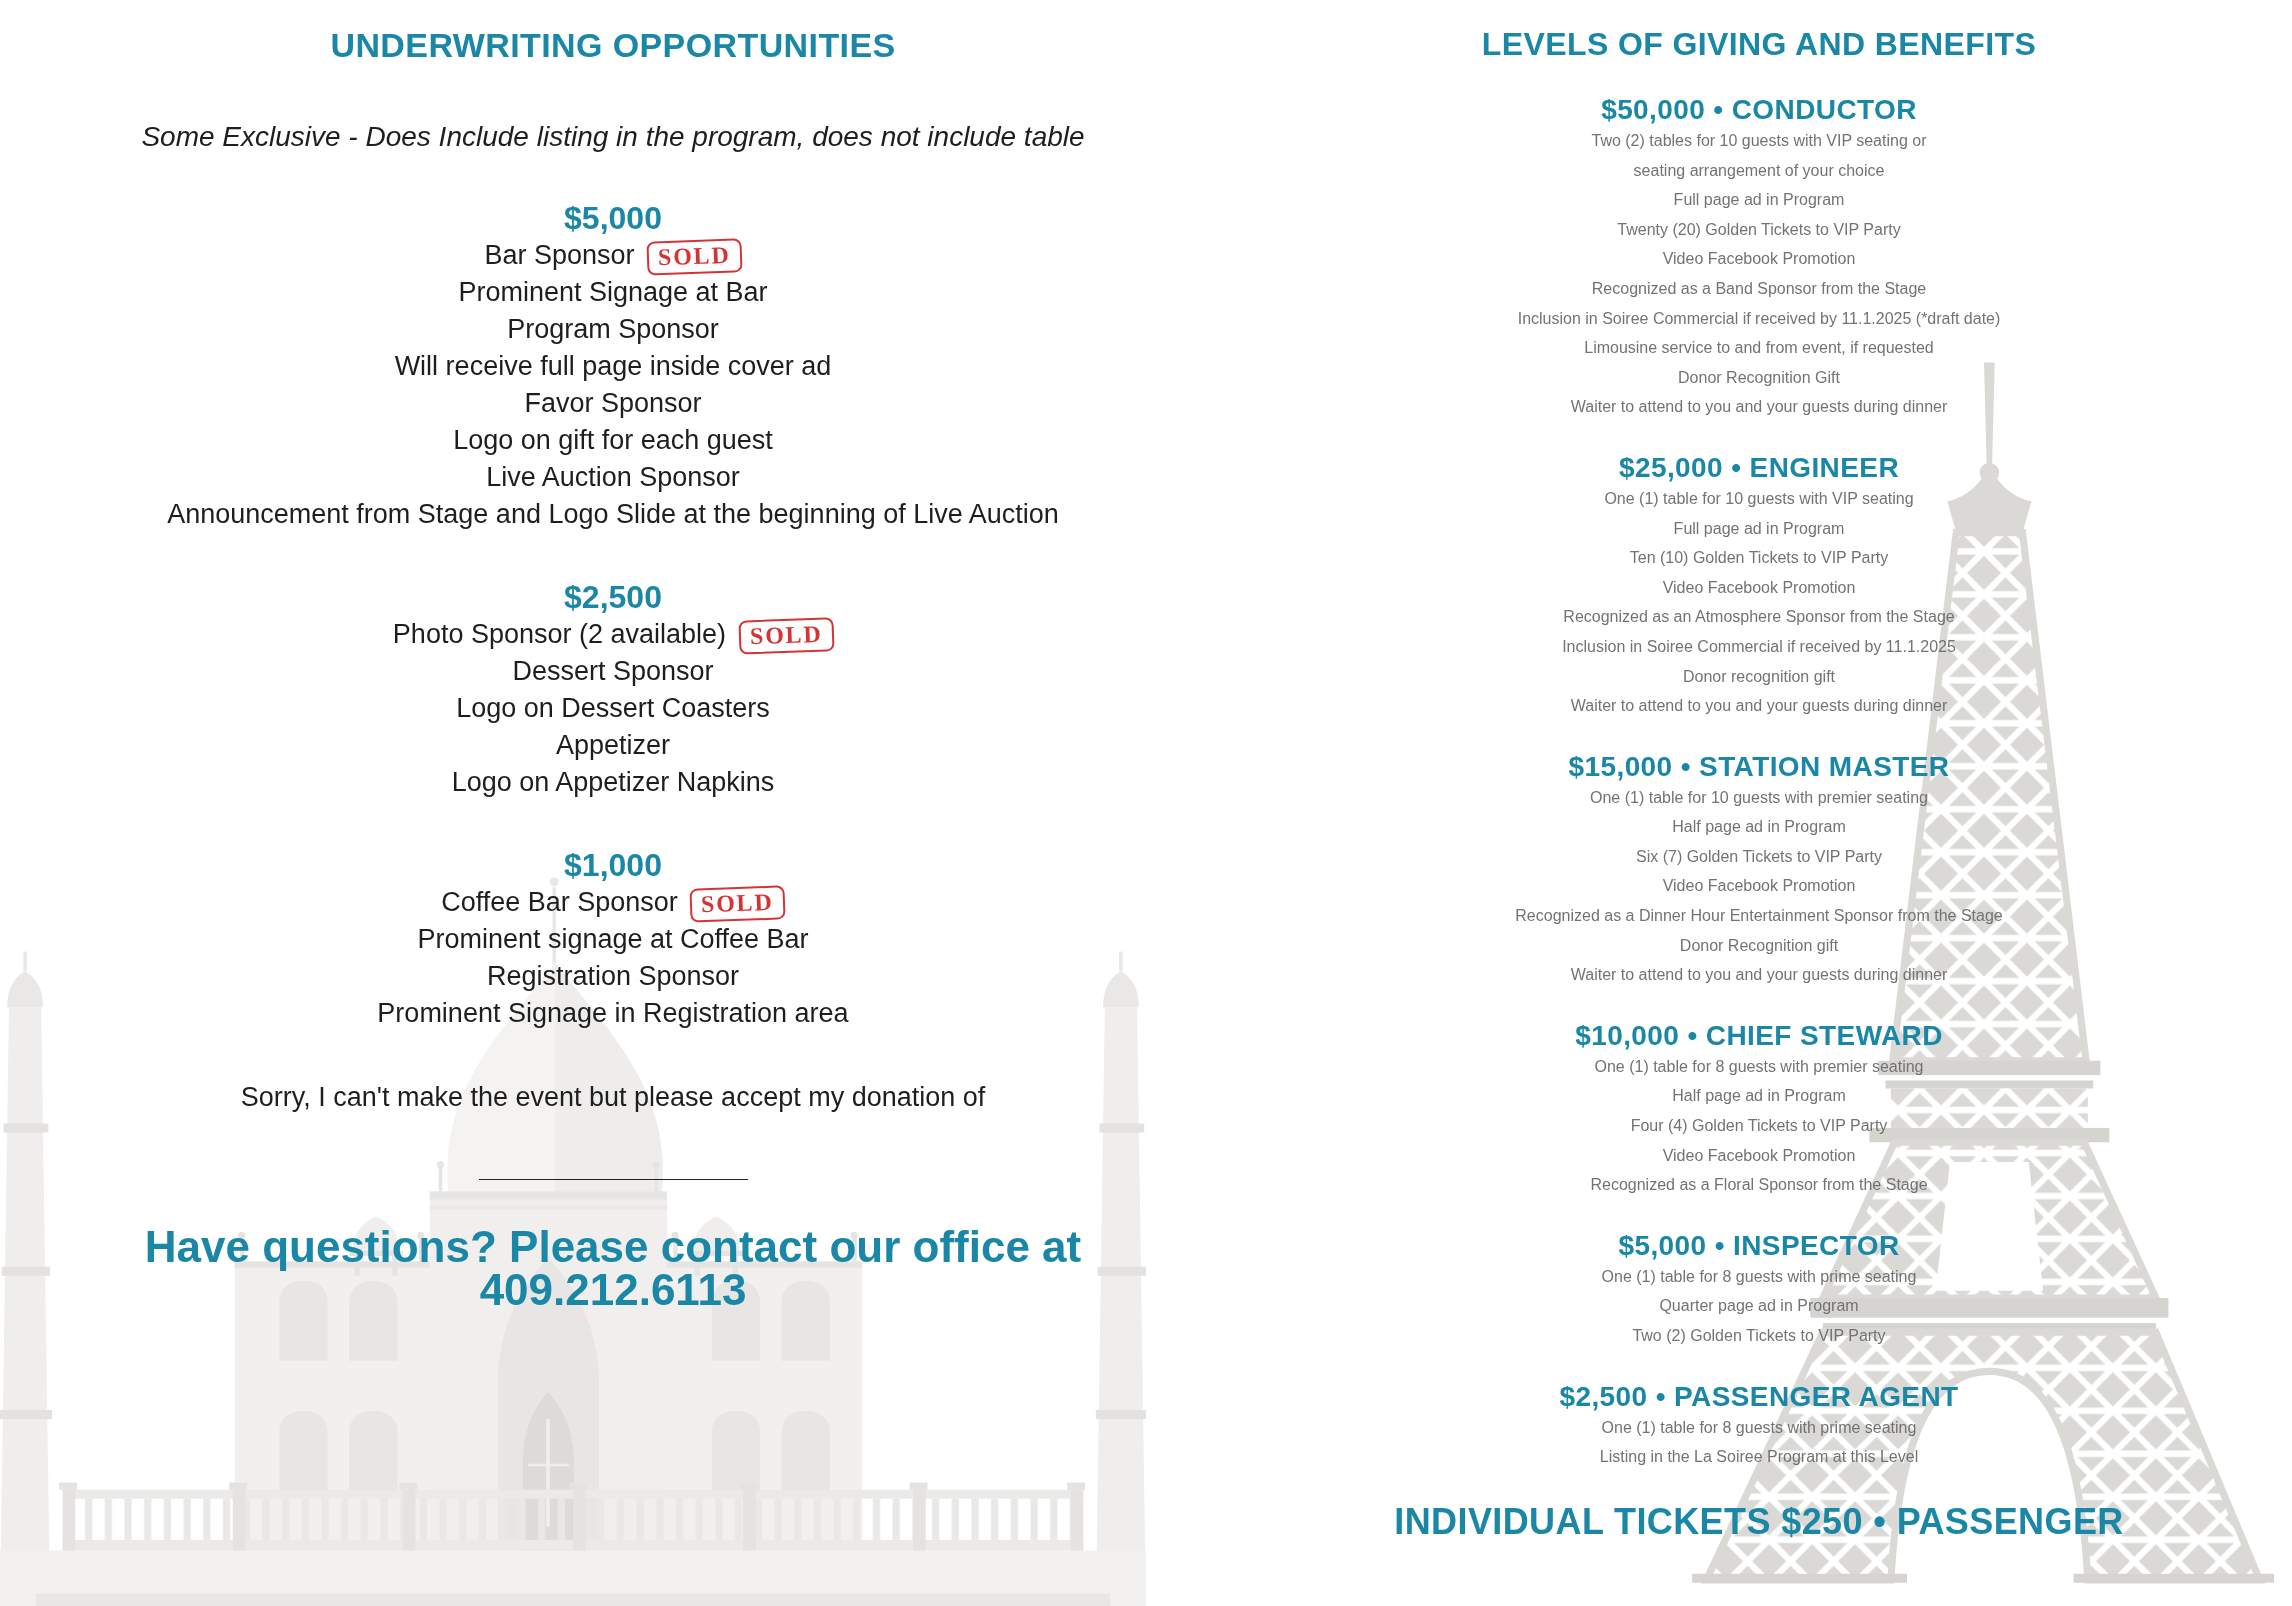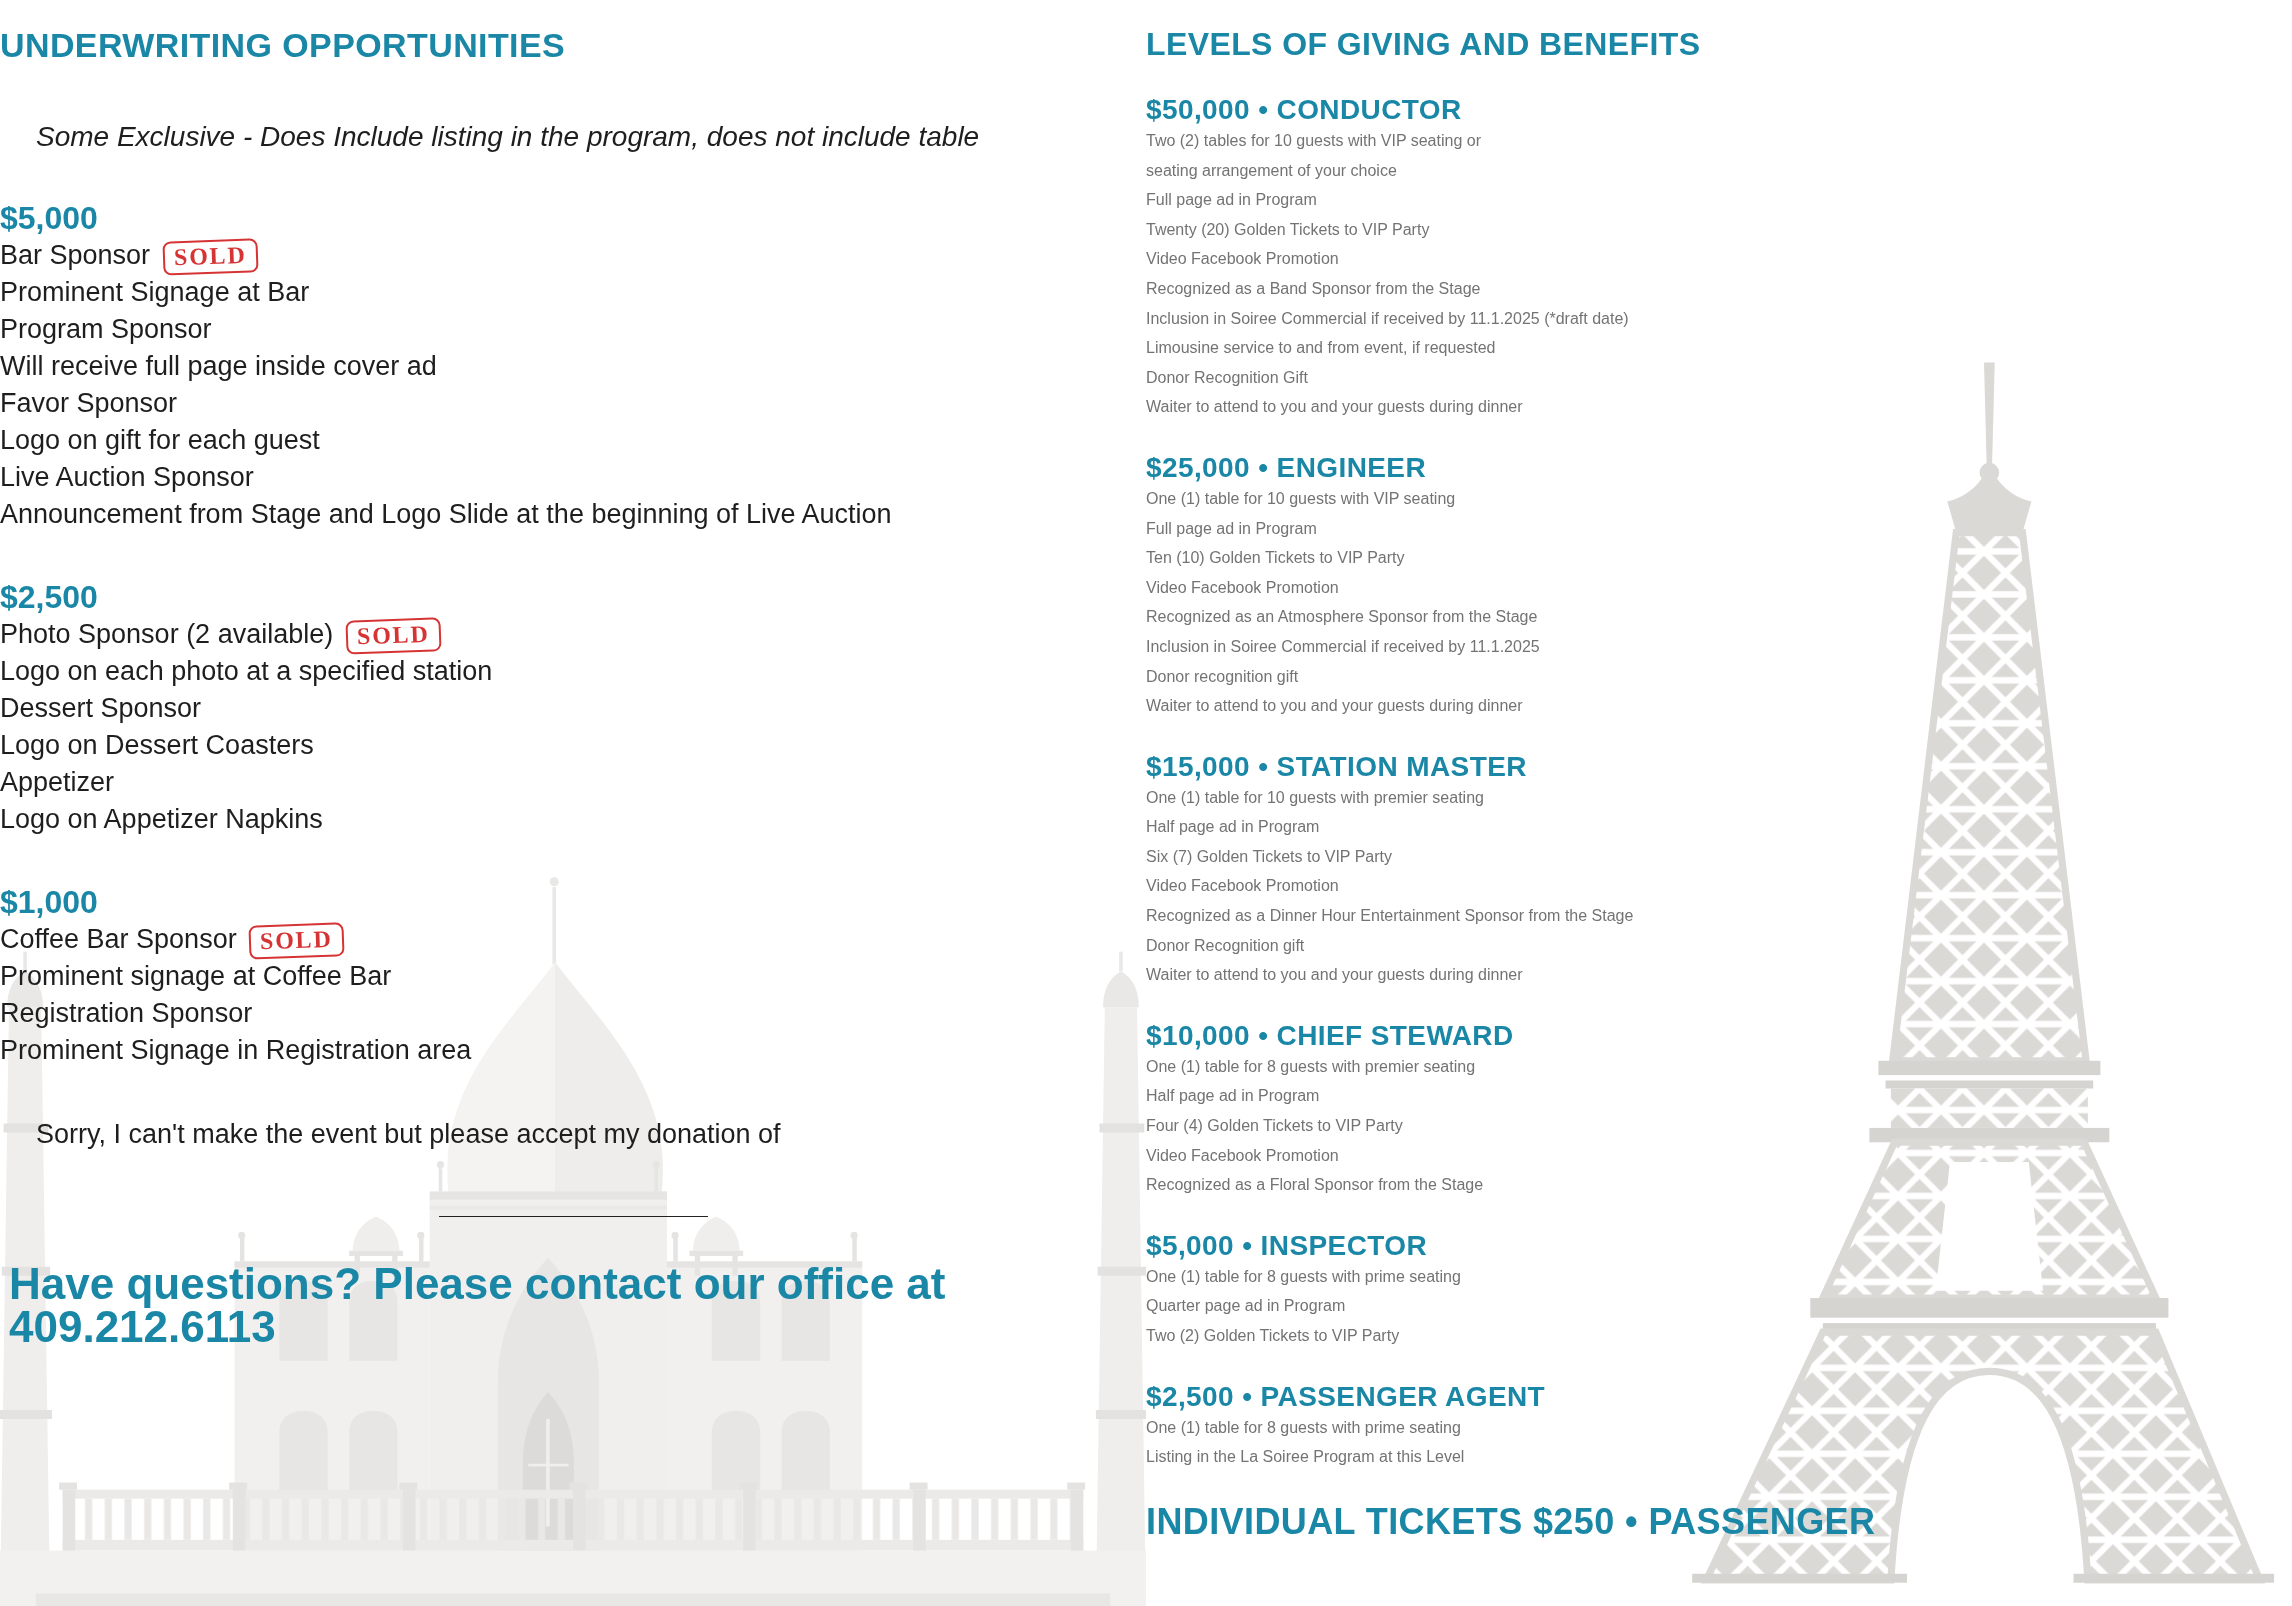--- a/index.html
+++ b/index.html
@@ -7,21 +7,21 @@
     position:relative;
     width:2293px;height:1607px;
     overflow:hidden;
     background:#ffffff;
     font-family:"Liberation Sans", sans-serif;
     color:#212121;
   }
   .bg{position:absolute;z-index:0;}
   .taj{left:0;bottom:0;}
   .eiffel{left:1146px;top:358px;}
-  .col{position:absolute;top:25px;width:1146px;z-index:1;}
+  .col{position:absolute;top:25px;width:1146px;text-align:center;z-index:1;margin-left:40px;}
   .col.left{left:0;}
   .col.right{left:1146px;}
   h1{
     margin:0;
     font-size:34px;line-height:41px;font-weight:bold;
     color:var(--accent);letter-spacing:0.4px;
   }
   .col.right h1{font-size:32px;line-height:39px;}
   .subtitle{
     margin:54px 36px 0;
@@ -201,21 +201,20 @@
           <div class="l-item"><span>Program Sponsor</span></div>
           <div class="l-item"><span>Will receive full page inside cover ad</span></div>
           <div class="l-item"><span>Favor Sponsor</span></div>
           <div class="l-item"><span>Logo on gift for each guest</span></div>
           <div class="l-item"><span>Live Auction Sponsor</span></div>
           <div class="l-item"><span>Announcement from Stage and Logo Slide at the beginning of Live Auction</span></div>
         </div>
         <div class="l-section">
           <div class="l-heading">$2,500</div>
           <div class="l-item"><span>Photo Sponsor (2 available)</span><span class="sold">SOLD</span></div>
-          <div class="l-item"><span>Logo on each photo at a specified station</span></div>
           <div class="l-item"><span>Dessert Sponsor</span></div>
           <div class="l-item"><span>Logo on Dessert Coasters</span></div>
           <div class="l-item"><span>Appetizer</span></div>
           <div class="l-item"><span>Logo on Appetizer Napkins</span></div>
         </div>
         <div class="l-section">
           <div class="l-heading">$1,000</div>
           <div class="l-item"><span>Coffee Bar Sponsor</span><span class="sold">SOLD</span></div>
           <div class="l-item"><span>Prominent signage at Coffee Bar</span></div>
           <div class="l-item"><span>Registration Sponsor</span></div>

